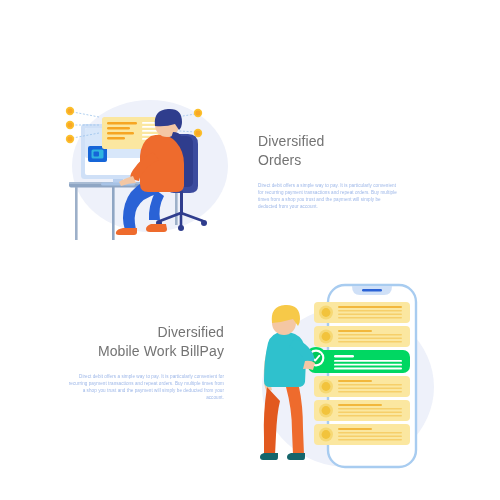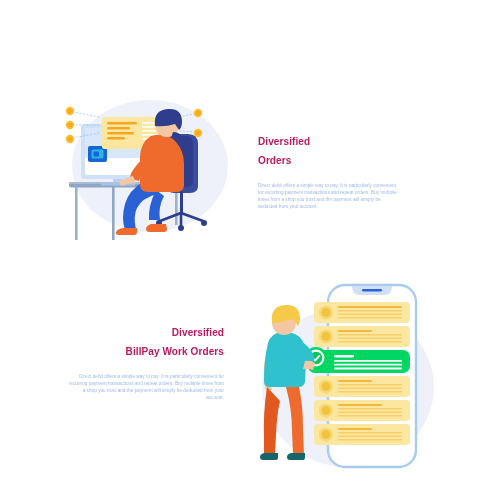--- a/index.html
+++ b/index.html
@@ -11,24 +11,24 @@
     position:relative;
   }
   .page{position:relative;width:500px;height:500px;}
 
   
   .section{position:absolute;}
 
   
   .txt{position:absolute;}
   .heading{
-    color:#be185d;
-    font-size:10px;
+    color:#737373;
+    font-size:14px;
     line-height:15.5px;
-    font-weight:700;
+    font-weight:400;
     letter-spacing:.1px;
     white-space:nowrap;
   }
   .heading .l2{display:block;margin-top:3px;}
   .body-copy{
     color:#9db7e8;
     font-size:4.6px;
     line-height:7.1px;
     font-weight:400;
     letter-spacing:.06px;
@@ -156,21 +156,21 @@
       </div>
       <p class="body-copy align-left" style="margin:14px 0 0 0;width:141px;">Direct debit offers a simple way to pay. It is particularly convenient for recurring payment transactions and repeat orders. Buy multiple times from a shop you trust and the payment will simply be deducted from your account.</p>
     </div>
   </div>
 
   <div class="section" style="left:0;top:250px;width:500px;height:250px;">
 
     <div class="txt align-right" style="left:42px;top:75px;width:182px;">
       <div class="heading align-right">
         <span>Diversified</span>
-        <span class="l2">BillPay Work Orders</span>
+        <span class="l2">Mobile Work BillPay</span>
       </div>
       <p class="body-copy align-right" style="margin:14px 0 0 auto;width:158px;">Direct debit offers a simple way to pay. It is particularly convenient for recurring payment transactions and repeat orders. Buy multiple times from a shop you trust and the payment will simply be deducted from your account.</p>
     </div>
 
     <div class="illu" style="left:248px;top:25px;width:200px;height:215px;">
       <svg width="200" height="215" viewBox="0 0 200 215" xmlns="http://www.w3.org/2000/svg">
 
         <ellipse cx="100" cy="112" rx="86" ry="80" fill="#eef1fa"></ellipse>
 
         <g>

